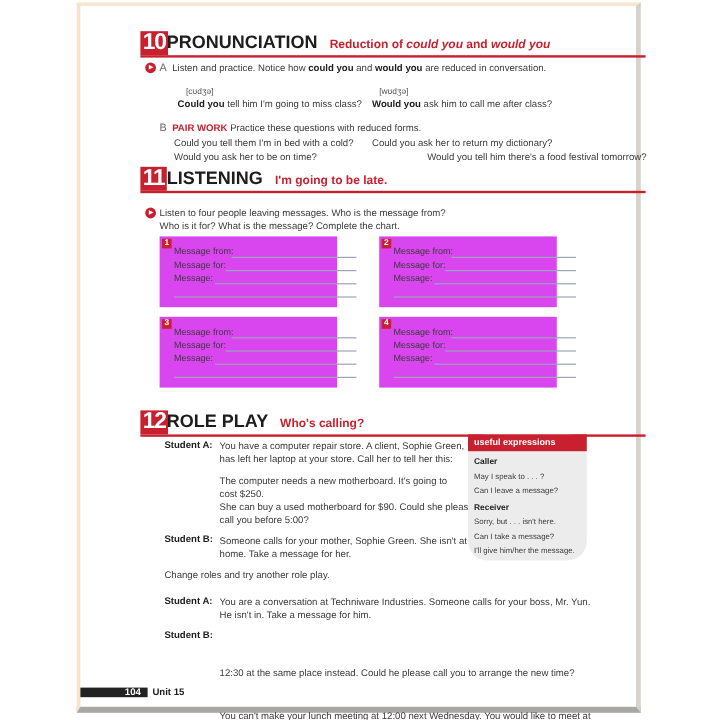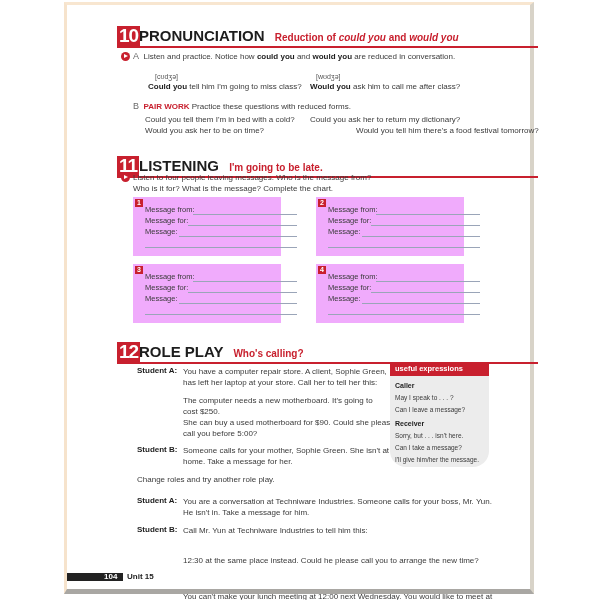--- a/index.html
+++ b/index.html
@@ -14,21 +14,21 @@
   .sec-title { position:absolute; left:22px; top:1px; font-weight:bold; font-size:15px; color:#1d1d1d; line-height:18px; white-space:nowrap; }
   .sec-sub { font-size:10px; color:#c8202e; font-weight:bold; margin-left:6px; }
   .sec-sub i { font-style:italic; }
   .play { position:absolute; width:9px; height:9px; border-radius:50%; background:#c8202e; }
   .play:after { content:""; position:absolute; left:3px; top:2px; border-left:4px solid #fff; border-top:2.5px solid transparent; border-bottom:2.5px solid transparent; }
   .t { position:absolute; font-size:8px; line-height:11px; color:#3a3a3a; white-space:nowrap; }
   .t b { color:#1d1d1d; }
   .red { color:#c8202e; font-weight:bold; }
   .letter { color:#6a6a6a; font-size:9px; }
   .phon { font-size:7px; color:#555; }
-  .box { position:absolute; width:148px; height:59px; background:#f0abfc; }
+  .box { position:absolute; width:148px; height:59px; background:#d946ef; }
   .box-num { position:absolute; left:2px; top:2px; width:8px; height:8px; background:#c8202e; color:#fff; font-size:7px; font-weight:bold; line-height:8px; text-align:center; }
   .box-row { position:absolute; left:12px; font-size:7.5px; color:#3a3a3a; white-space:nowrap; line-height:10px; }
   .line { position:absolute; height:1px; background:#9aa5b8; }
   .useful { position:absolute; left:323px; top:357px; width:99px; height:105px; background:#ececec;border-radius:16px; }
   .useful-head { height:14px; background:#c8202e; color:#fff; font-weight:bold; font-size:7.5px; line-height:14px; padding-left:5px; }
   .u { position:absolute; left:5px; font-size:6.5px; color:#3a3a3a; white-space:nowrap; }
   .u.h { font-weight:bold; color:#1d1d1d; font-size:7px; }
   .stu { position:absolute; left:70px; font-weight:bold; font-size:8px; color:#1d1d1d; white-space:nowrap; }
   .footer-bar { position:absolute; left:0; top:568px; width:56px; height:8px; background:#222; }
   .footer-num { position:absolute; left:37px; top:568px; color:#fff; font-weight:bold; font-size:8px; line-height:8px; }
@@ -76,21 +76,21 @@
   <div class="t" style="left:66px; top:96px;">
     <span class="letter">B</span>&nbsp;
     <span class="red">PAIR WORK</span>
     <span>Practice these questions with reduced forms.</span>
   </div>
   <div class="t" style="left:78px; top:109px;">Could you tell them I'm in bed with a cold?</div>
   <div class="t" style="left:243px; top:109px;">Could you ask her to return my dictionary?</div>
   <div class="t" style="left:78px; top:120px;">Would you ask her to be on time?</div>
   <div class="t" style="left:243px; top:120px;margin-left:46px;">Would you tell him there's a food festival tomorrow?</div>
 
-  <div class="sec-head" style="top:151px;">
+  <div class="sec-head" style="top:134px;">
     <div class="sec-num">11</div>
     <div class="sec-title">
       <span>LISTENING</span>
       <span class="sec-sub">I'm going to be late.</span>
     </div>
   </div>
 
   <div class="play" style="left:54px; top:168px;"></div>
   <div class="t" style="left:66px; top:167px;">Listen to four people leaving messages. Who is the message from?</div>
   <div class="t" style="left:66px; top:178px;">Who is it for? What is the message? Complete the chart.</div>
@@ -159,21 +159,20 @@
   <div class="t" style="left:116px; top:440px;">Someone calls for your mother, Sophie Green. She isn't at</div>
   <div class="t" style="left:116px; top:451px;">home. Take a message for her.</div>
 
   <div class="t" style="left:70px; top:469px;">Change roles and try another role play.</div>
 
   <div class="stu" style="top:491px;">Student A:</div>
   <div class="t" style="left:116px; top:491px;">You are a conversation at Techniware Industries. Someone calls for your boss, Mr. Yun.</div>
   <div class="t" style="left:116px; top:502px;">He isn't in. Take a message for him.</div>
 
   <div class="stu" style="top:520px;">Student B:</div>
-  <div class="t" style="left:116px; top:520px;">Call Mr. Yun at Techniware Industries to tell him this:</div>
   <div class="t" style="left:116px; top:539px;margin-top:47px;">You can't make your lunch meeting at 12:00 next Wednesday. You would like to meet at</div>
   <div class="t" style="left:116px; top:550px;">12:30 at the same place instead. Could he please call you to arrange the new time?</div>
 
   <div class="useful">
     <div class="useful-head">useful expressions</div>
     <div class="u h" style="top:20px;">Caller</div>
     <div class="u" style="top:32px;">May I speak to . . . ?</div>
     <div class="u" style="top:44px;">Can I leave a message?</div>
     <div class="u h" style="top:58px;">Receiver</div>
     <div class="u" style="top:70px;">Sorry, but . . . isn't here.</div>

